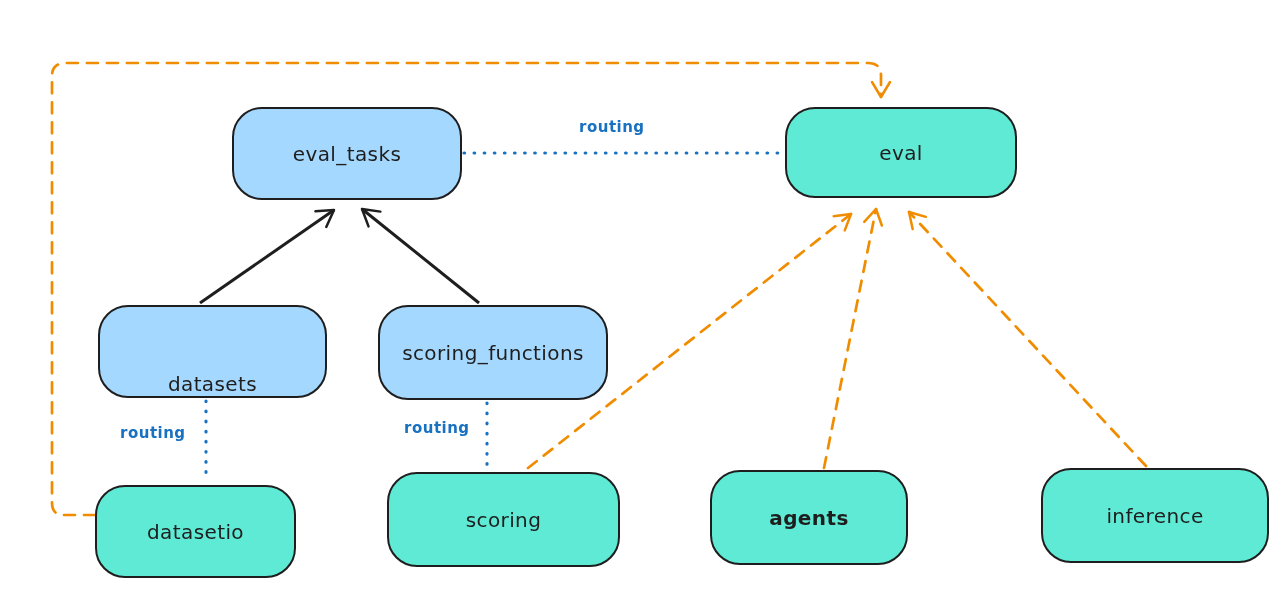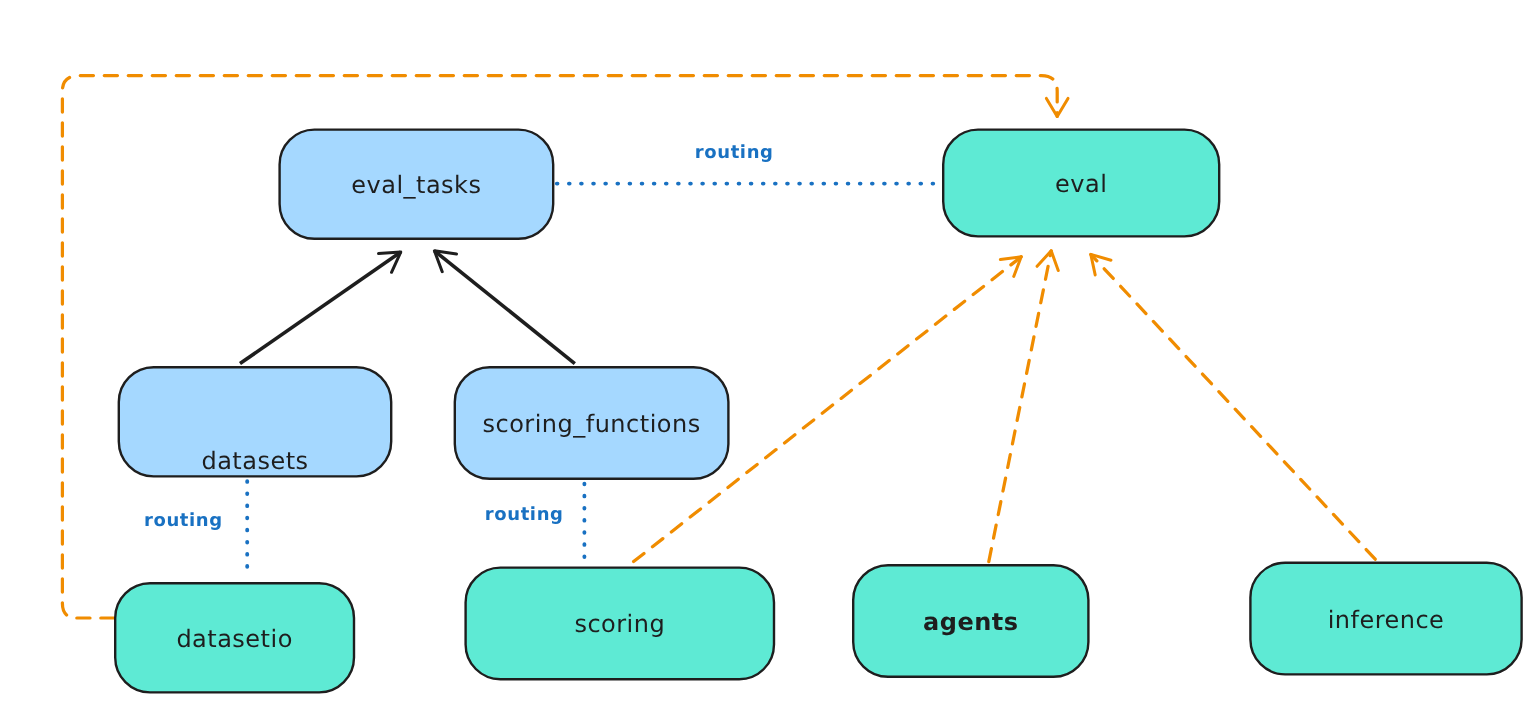--- a/index.html
+++ b/index.html
@@ -85,21 +85,21 @@
   </div>
 
   <div class="node blue" style="left:378px; top:305px; width:230px; height:95px;">
     <span>scoring_functions</span>
   </div>
 
   <div class="node green" style="left:95px; top:461px; width:201px; height:93px;margin-top:24px;">
     <span>datasetio</span>
   </div>
 
-  <div class="node green" style="left:387px; top:472px; width:259px; height:95px;">
+  <div class="node green" style="left:387px; top:472px; width:233px; height:95px;">
     <span>scoring</span>
   </div>
 
   <div class="node green" style="left:710px; top:470px; width:198px; height:95px;font-weight:bold;">
     <span>agents</span>
   </div>
 
   <div class="node green" style="left:1025px; top:468px; width:228px; height:95px;margin-left:16px;">
     <span>inference</span>
   </div>

